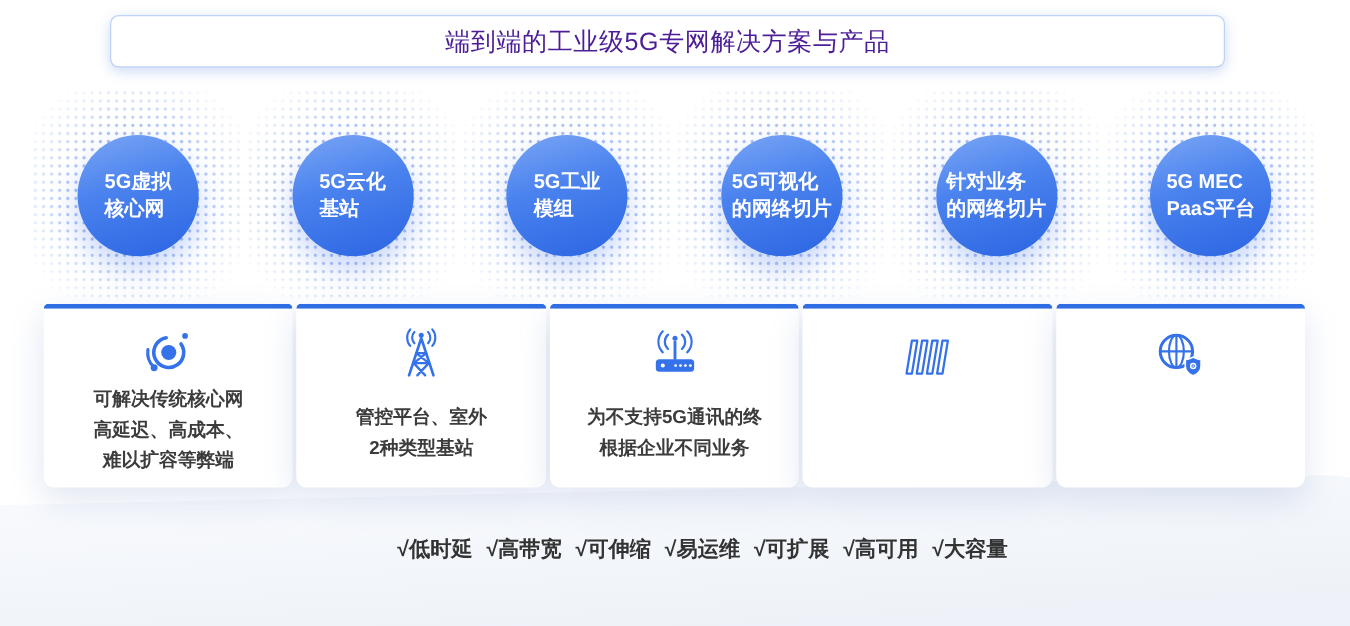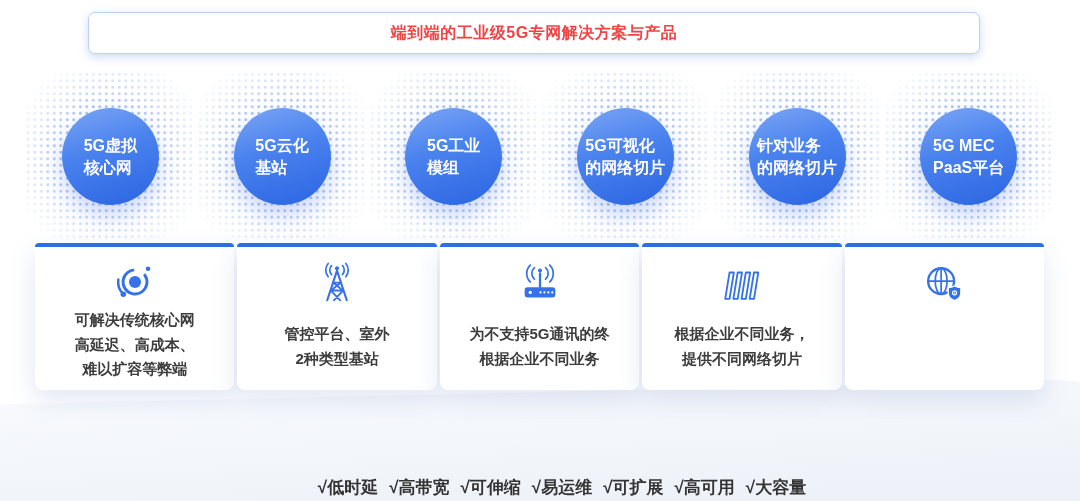--- a/index.html
+++ b/index.html
@@ -8,21 +8,21 @@
 
   
   .bg-band{position:absolute;top:392px;left:-90px;right:-90px;height:260px;
     background:linear-gradient(178deg,#f8fafd 0%,#eef2f8 45%,#e7ecf5 100%);
     transform:rotate(-1.3deg);border-radius:48px 110px 0 0;}
 
   
   .title-box{position:absolute;left:88px;top:12px;width:890px;height:40px;background:#fff;
     border:1px solid #bdd2f4;border-radius:7px;box-shadow:0 3px 10px rgba(122,156,226,.38);
     display:flex;align-items:center;justify-content:center;}
-  .title-box .t{font-size:16px;font-weight:700;color:#ef4444;letter-spacing:.5px;}
+  .title-box .t{font-size:20px;font-weight:400;color:#4c1d95;letter-spacing:.5px;}
 
   
   .circles{position:absolute;left:35px;top:98px;width:1009px;display:flex;gap:21px;}
   .col{width:150px;flex:1;position:relative;height:118px;display:flex;justify-content:center;}
   .halo{position:absolute;left:50%;top:-27px;width:170px;height:170px;transform:translateX(-50%);
     background-image:radial-gradient(rgba(77,124,230,.55) 1.15px,rgba(77,124,230,0) 1.6px);
     background-size:6.5px 6.5px;
     -webkit-mask-image:radial-gradient(circle,rgba(0,0,0,.9) 42%,rgba(0,0,0,.38) 64%,rgba(0,0,0,0) 85%);
     mask-image:radial-gradient(circle,rgba(0,0,0,.9) 42%,rgba(0,0,0,.38) 64%,rgba(0,0,0,0) 85%);}
   .circle{position:relative;margin-top:10px;width:97px;height:97px;border-radius:50%;
@@ -36,21 +36,21 @@
   .card{flex:1;width:150px;height:143px;background:#fff;border-top:4px solid #2e6de2;
     border-radius:4px 4px 8px 8px;box-shadow:0 10px 26px rgba(104,132,188,.20);
     display:flex;flex-direction:column;align-items:center;}
   .card .icon{height:54px;margin-top:10px;display:flex;align-items:center;justify-content:center;}
   .card .txtwrap{flex:1;display:flex;align-items:center;justify-content:center;padding-bottom:8px;}
   .card .txt{font-size:15px;font-weight:700;color:#3c3c3c;text-align:center;line-height:1.65;white-space:pre-line;}
 
   
   .features{position:absolute;top:428px;left:0;width:100%;display:flex;justify-content:center;gap:11px;
     transform:translateX(22px);}
-  .feature{font-size:17px;font-weight:700;color:#333;margin-top:48px;}
+  .feature{font-size:17px;font-weight:700;color:#333;}
 
   
   .ic{stroke:#3572ea;fill:none;stroke-linecap:round;stroke-linejoin:round;}
   .icf{fill:#3572ea;stroke:none;}
   .icw{fill:#ffffff;stroke:none;}
 </style>
 </head>
 <body>
 
 <div class="stage">
@@ -169,24 +169,20 @@
 
     <div class="card">
       <div class="icon">
         <svg width="46" height="46" viewBox="0 0 48 48">
           <path class="ic" d="M6.5 39.5 L11 12 L15.5 12 L11 39.5 Z" stroke-width="1.9"></path>
           <path class="ic" d="M15 39.5 L19.5 12 L24 12 L19.5 39.5 Z" stroke-width="1.9"></path>
           <path class="ic" d="M23.5 39.5 L28 12 L32.5 12 L28 39.5 Z" stroke-width="1.9"></path>
           <path class="ic" d="M32 39.5 L36.5 12 L41 12 L36.5 39.5 Z" stroke-width="1.9"></path>
         </svg>
       </div>
-      <div class="txtwrap">
-        <div class="txt">根据企业不同业务，
-提供不同网络切片</div>
-      </div>
     </div>
 
     <div class="card">
       <div class="icon">
         <svg width="46" height="46" viewBox="0 0 48 48">
           <circle class="ic" cx="21" cy="21" r="13.5" stroke-width="2.5"></circle>
           <ellipse class="ic" cx="21" cy="21" rx="6.2" ry="13.5" stroke-width="1.8"></ellipse>
           <path class="ic" d="M7.6 21 H 34.4" stroke-width="1.8"></path>
           <path class="ic" d="M21 7.5 V 34.5" stroke-width="1.8"></path>
           <path d="M35 25.8 c2.3 1.4 4.3 1.9 6.6 2 v5.6 c0 4.2 -2.8 6.6 -6.6 8 c-3.8 -1.4 -6.6 -3.8 -6.6 -8 v-5.6 c2.3 -0.1 4.3 -0.6 6.6 -2 z" fill="#3572ea" stroke="#ffffff" stroke-width="1.4" stroke-linejoin="round"></path>

